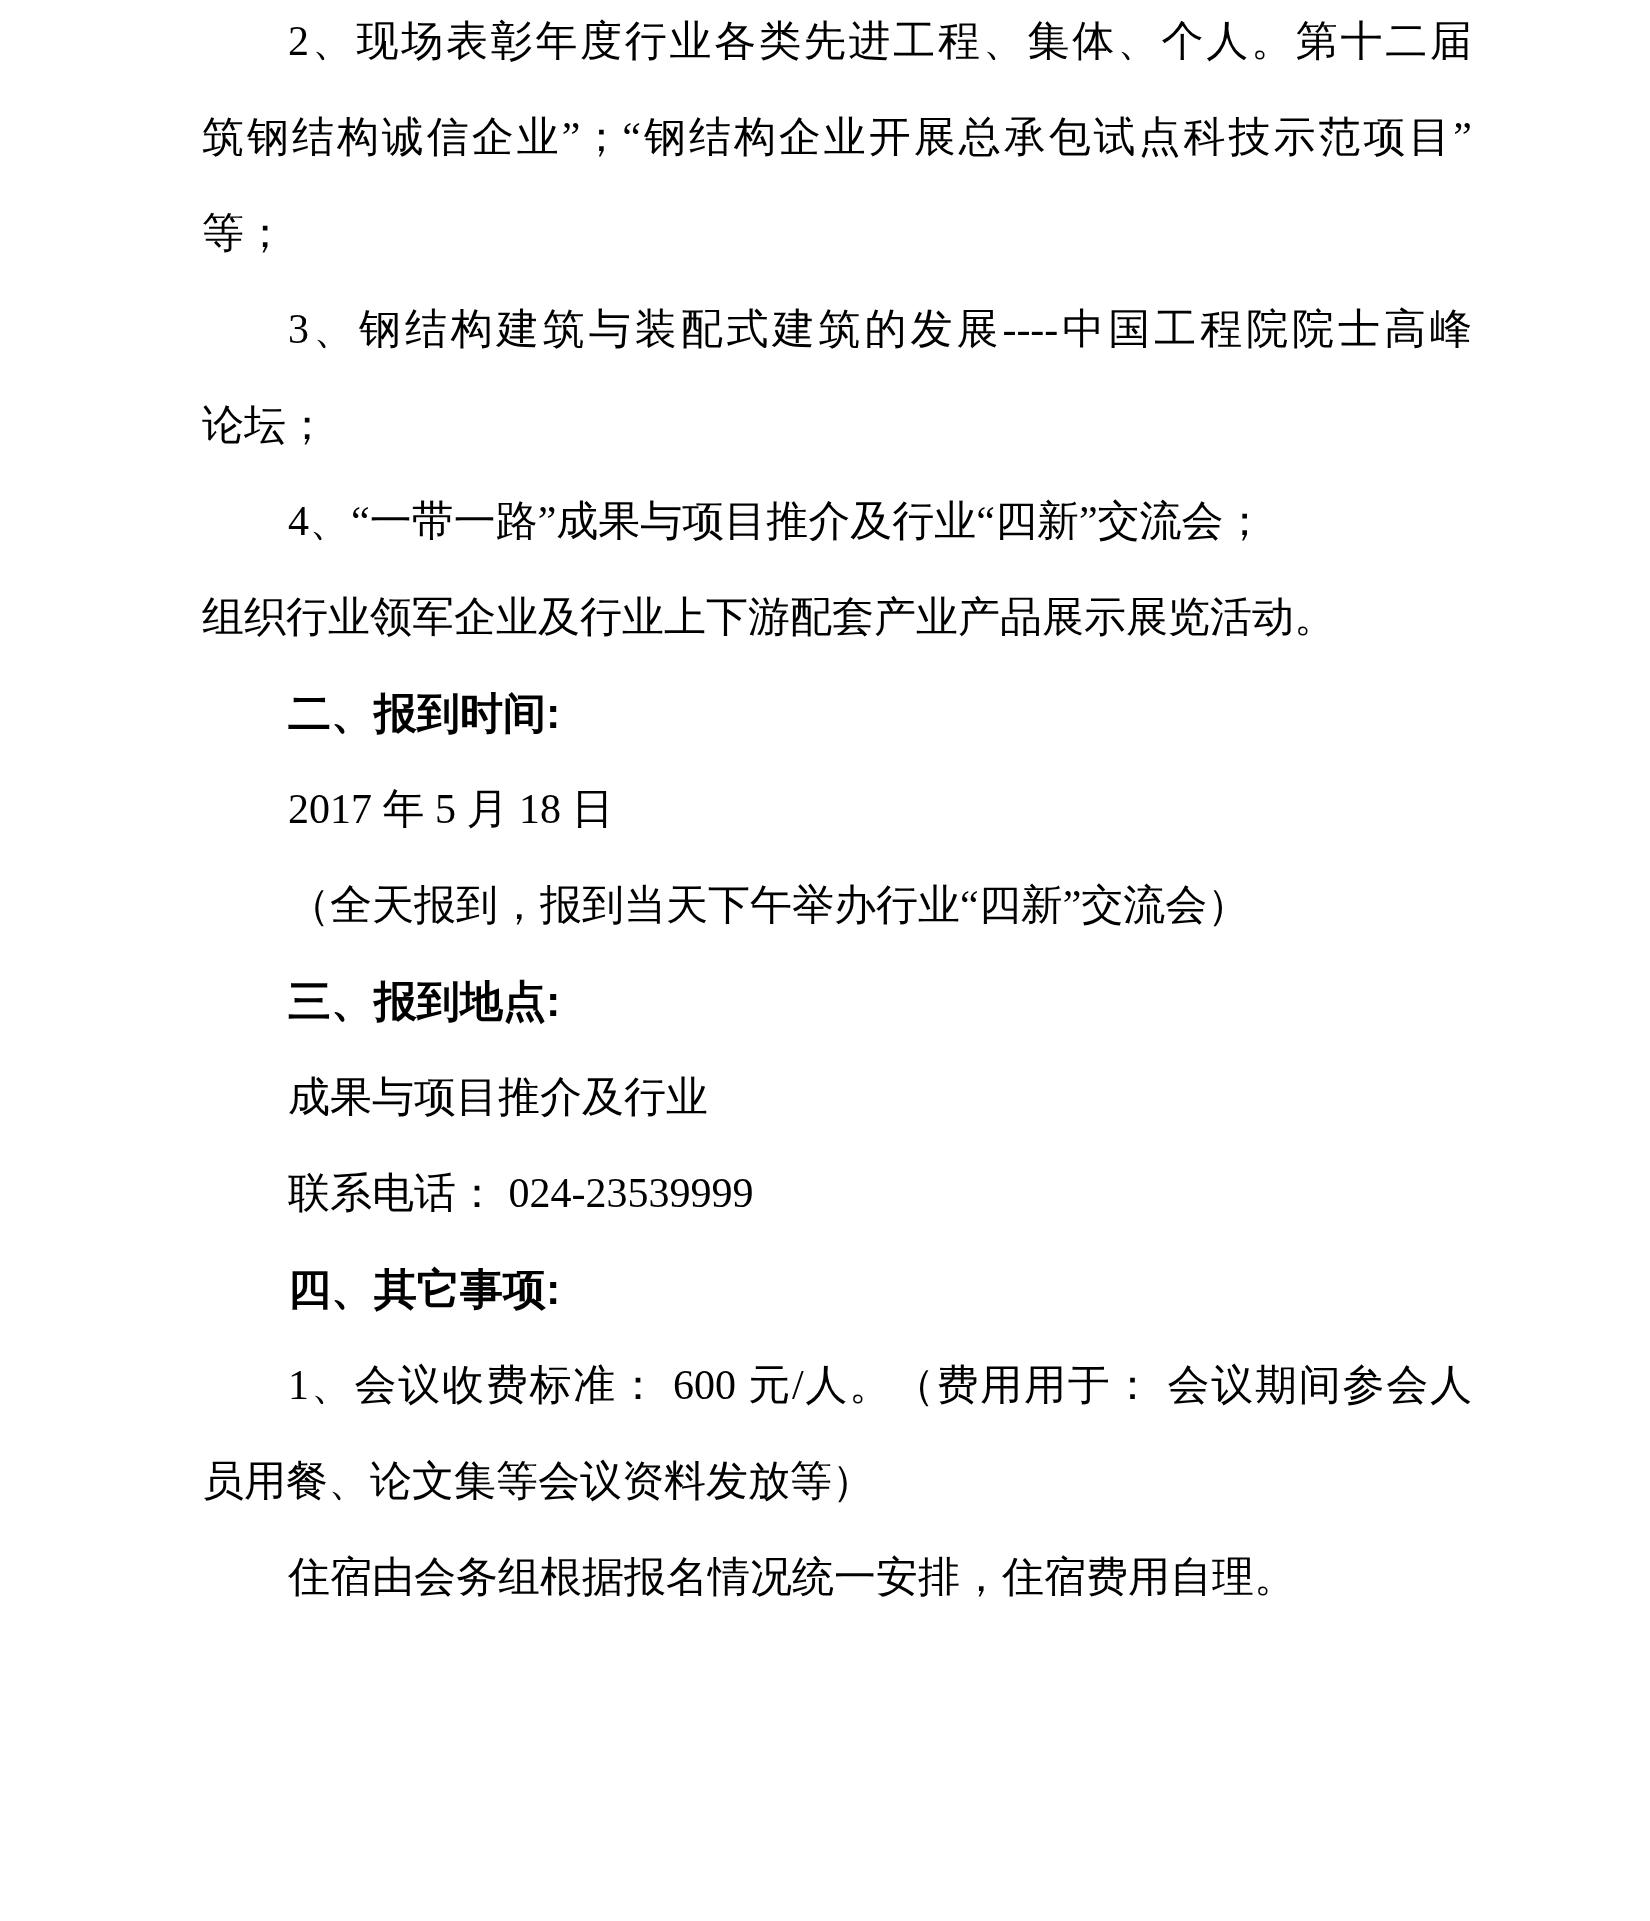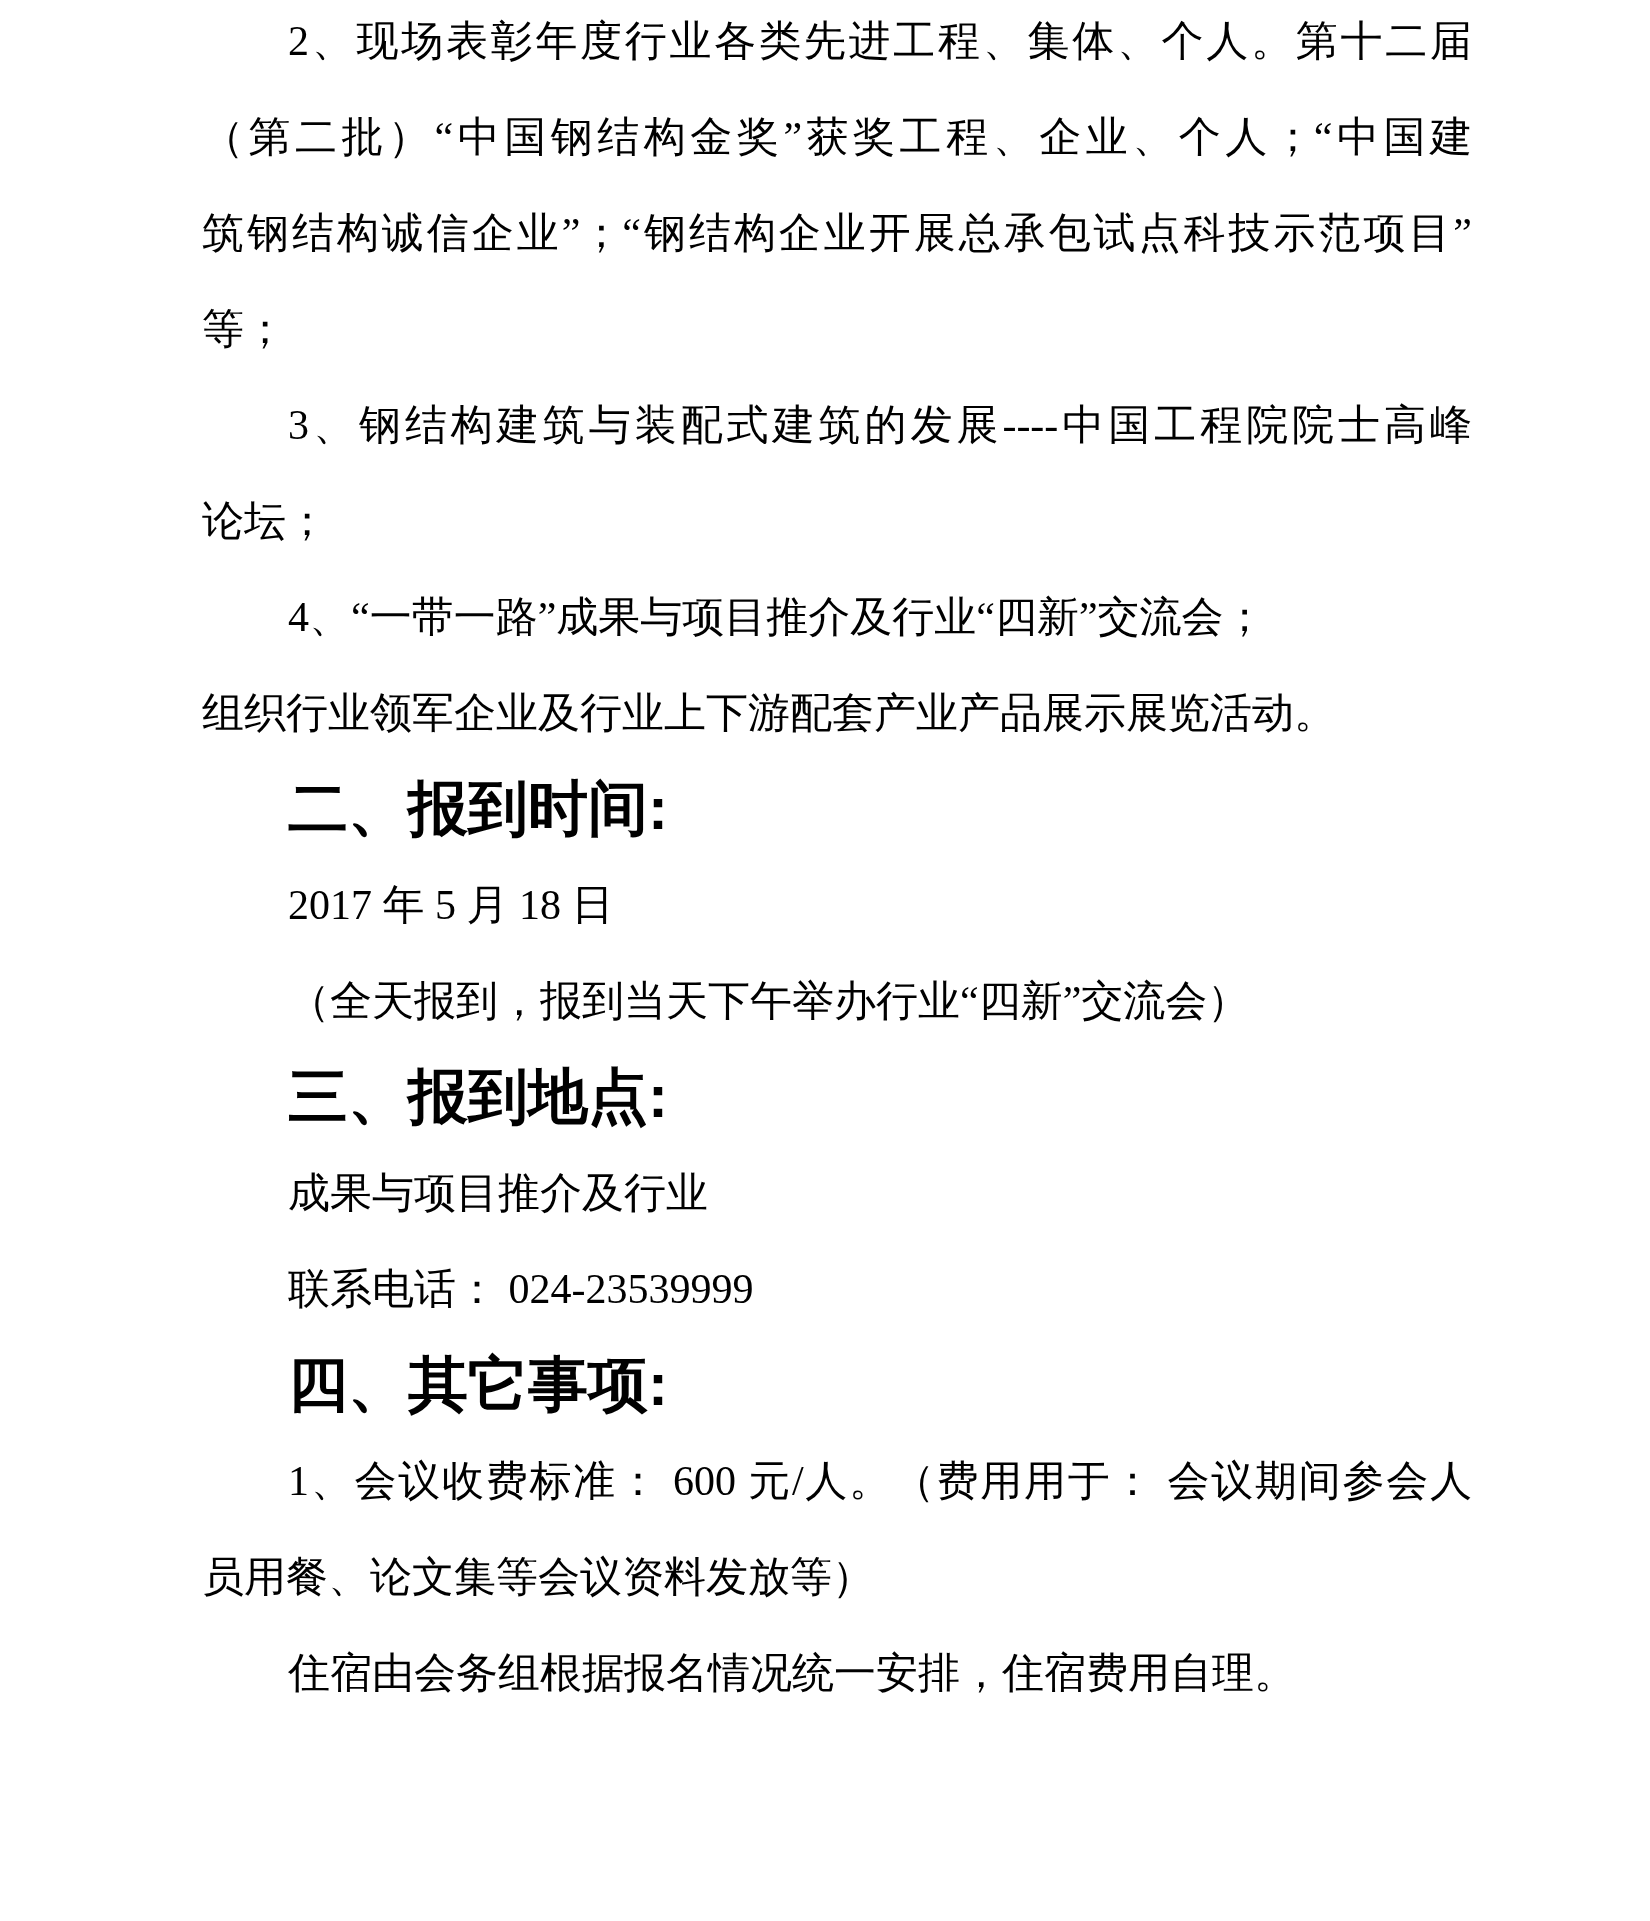--- a/index.html
+++ b/index.html
@@ -36,30 +36,29 @@
   }
   
   .line.fill {
     text-align: justify;
     text-align-last: justify;
   }
   
   .line.heading {
     font-family: "Liberation Sans", sans-serif;
     font-weight: bold;
-    font-size: 60px;
+    font-size: 43px;
   }
 </style>
 </head>
 <body>
 
 <div class="page">
   <div class="textblock">
     <div class="line indent fill">2、现场表彰年度行业各类先进工程、集体、个人。第十二届</div>
-    <div class="line fill">（第二批）“中国钢结构金奖”获奖工程、企业、个人；“中国建</div>
     <div class="line fill">筑钢结构诚信企业”；“钢结构企业开展总承包试点科技示范项目”</div>
     <div class="line">等；</div>
     <div class="line indent fill">3、钢结构建筑与装配式建筑的发展----中国工程院院士高峰</div>
     <div class="line">论坛；</div>
     <div class="line indent">4、“一带一路”成果与项目推介及行业“四新”交流会；</div>
     <div class="line">组织行业领军企业及行业上下游配套产业产品展示展览活动。</div>
     <div class="line indent heading">二、报到时间:</div>
     <div class="line indent">2017 年 5 月 18 日</div>
     <div class="line indent">（全天报到，报到当天下午举办行业“四新”交流会）</div>
     <div class="line indent heading">三、报到地点:</div>

